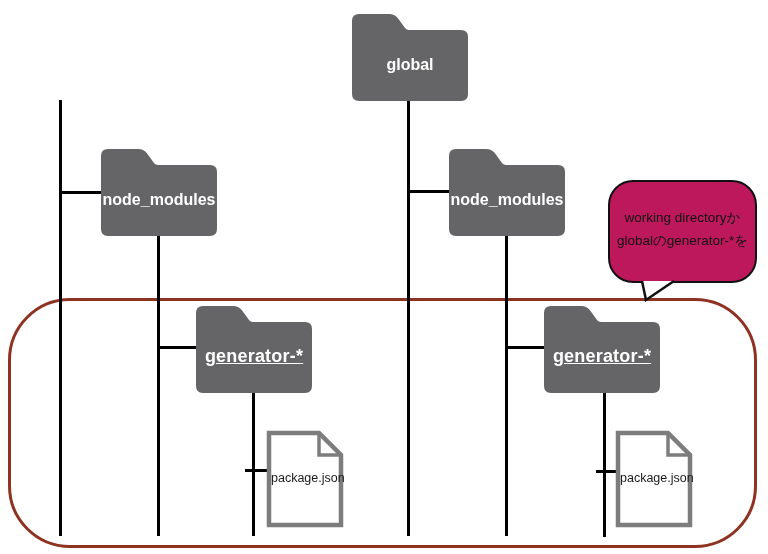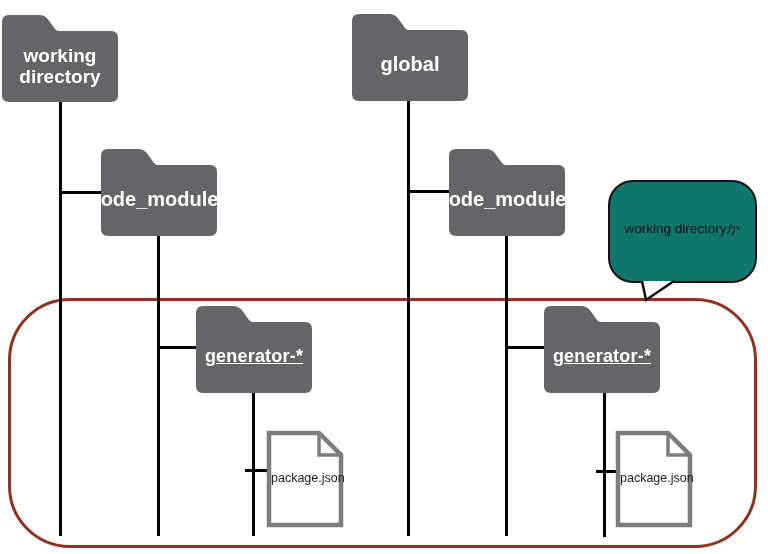--- a/index.html
+++ b/index.html
@@ -22,36 +22,36 @@
 
   
   .folder { position:absolute; width:118px; height:89px; z-index:2; }
   .folder svg { position:absolute; left:0; top:0; }
   .folder-label {
     position:absolute; left:0; top:16px; width:100%; height:71px;
     display:flex; align-items:center; justify-content:center;
     text-align:center; color:#ffffff; font-weight:700; white-space:pre-line;
   }
   .folder-label.lg  { font-size:19px; line-height:21px; }
-  .folder-label.md  { font-size:20px; white-space:nowrap; }
+  .folder-label.md  { font-size:16px; white-space:nowrap; }
   .folder-label.gen { font-size:18px; white-space:nowrap; letter-spacing:0.2px;text-decoration:underline; }
 
   
   .file { position:absolute; width:78px; height:98px; z-index:2;padding-left:45px; }
   .file svg { position:absolute; left:0; top:0; }
   .file-label {
     position:absolute; left:5px; top:41px; font-size:12.5px;
     color:#1a1a1a; white-space:nowrap;
   }
 
   
   .callout {
     position:absolute; left:608px; top:180px; width:149px; height:103px;
     box-sizing:border-box; border:2.5px solid #111111; border-radius:25px;
-    background:#0f766e; z-index:3;
+    background:#be185d; z-index:3;
     display:flex; flex-direction:column; justify-content:center;
     padding:2px 1px 8px 1px;
   }
   .callout-line {
     text-align:center; font-size:13.5px; line-height:23px; color:#111111;
     white-space:nowrap;
   }
   .callout-tail { position:absolute; left:635px; top:280px; z-index:4; }
 </style>
 </head>
@@ -72,26 +72,20 @@
 
       <line x1="408.5" y1="99" x2="408.5" y2="536"></line>
       <line x1="407" y1="191.5" x2="450" y2="191.5"></line>
       <line x1="506.5" y1="233" x2="506.5" y2="536"></line>
       <line x1="505" y1="347.5" x2="545" y2="347.5"></line>
       <line x1="604.5" y1="391" x2="604.5" y2="537"></line>
       <line x1="596" y1="471.5" x2="617" y2="471.5"></line>
     </g>
   </svg>
 
-  <div class="folder" style="left:1px; top:14px;">
-    <svg width="118" height="89" viewBox="0 0 118 89">
-      <path d="M8 1 L38 1 Q44 1 47.5 6 L54 15 Q55.5 17 58 17 L110 17 Q117 17 117 24 L117 81 Q117 88 110 88 L8 88 Q1 88 1 81 L1 8 Q1 1 8 1 Z" fill="#656567"></path>
-    </svg>
-    <div class="folder-label lg">working directory</div>
-  </div>
 
   <div class="folder" style="left:351px; top:13px;">
     <svg width="118" height="89" viewBox="0 0 118 89">
       <path d="M8 1 L38 1 Q44 1 47.5 6 L54 15 Q55.5 17 58 17 L110 17 Q117 17 117 24 L117 81 Q117 88 110 88 L8 88 Q1 88 1 81 L1 8 Q1 1 8 1 Z" fill="#656567"></path>
     </svg>
     <div class="folder-label md">global</div>
   </div>
 
   <div class="folder" style="left:100px; top:148px;">
     <svg width="118" height="89" viewBox="0 0 118 89">
@@ -132,18 +126,19 @@
   <div class="file" style="left:615px; top:430px;">
     <svg width="78" height="98" viewBox="0 0 78 98">
       <path d="M3 3 L53 3 L75 25 L75 95 L3 95 Z" fill="#ffffff" stroke="#7d7d7d" stroke-width="4.5"></path>
       <path d="M53 3 L53 25 L75 25" fill="none" stroke="#7d7d7d" stroke-width="3.5"></path>
     </svg>
     <div class="file-label">package.json</div>
   </div>
 
   <div class="callout">
     <div class="callout-line">working directoryか</div>
+    <div class="callout-line">globalのgenerator-*を</div>
   </div>
   <svg class="callout-tail" width="46" height="23" viewBox="0 0 46 23">
     <path d="M7 1 L11 20 L39 1" fill="#ffffff" stroke="#111111" stroke-width="2.5"></path>
   </svg>
 
 </div>
 
 </body></html>

